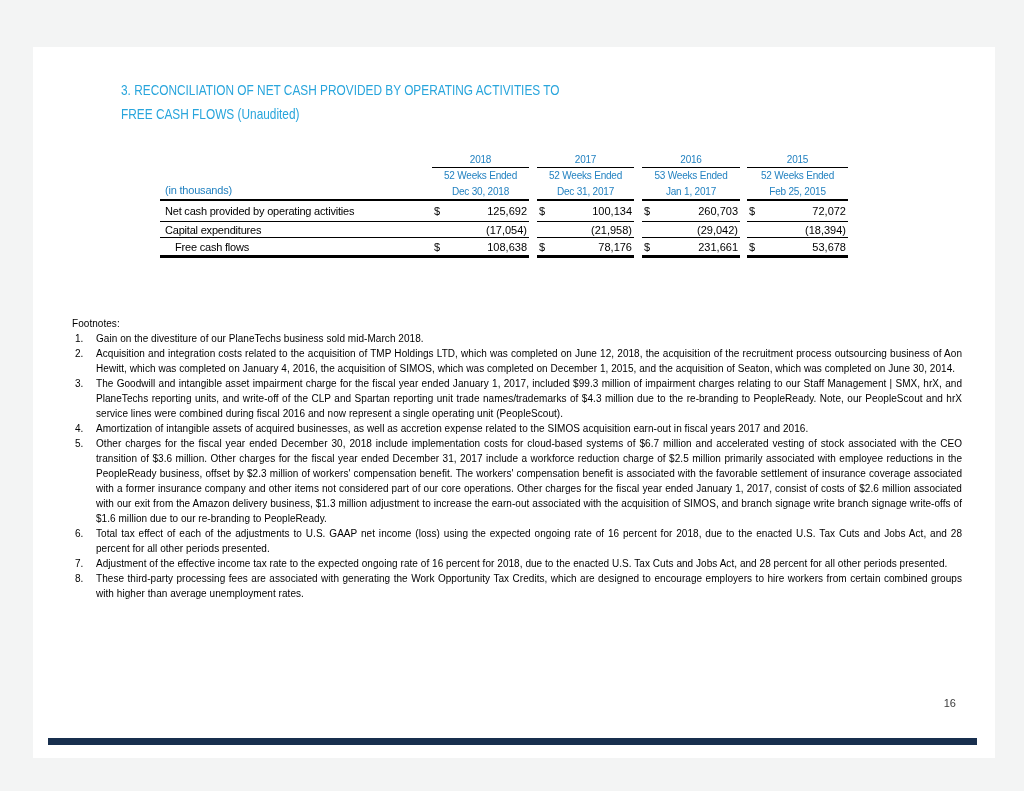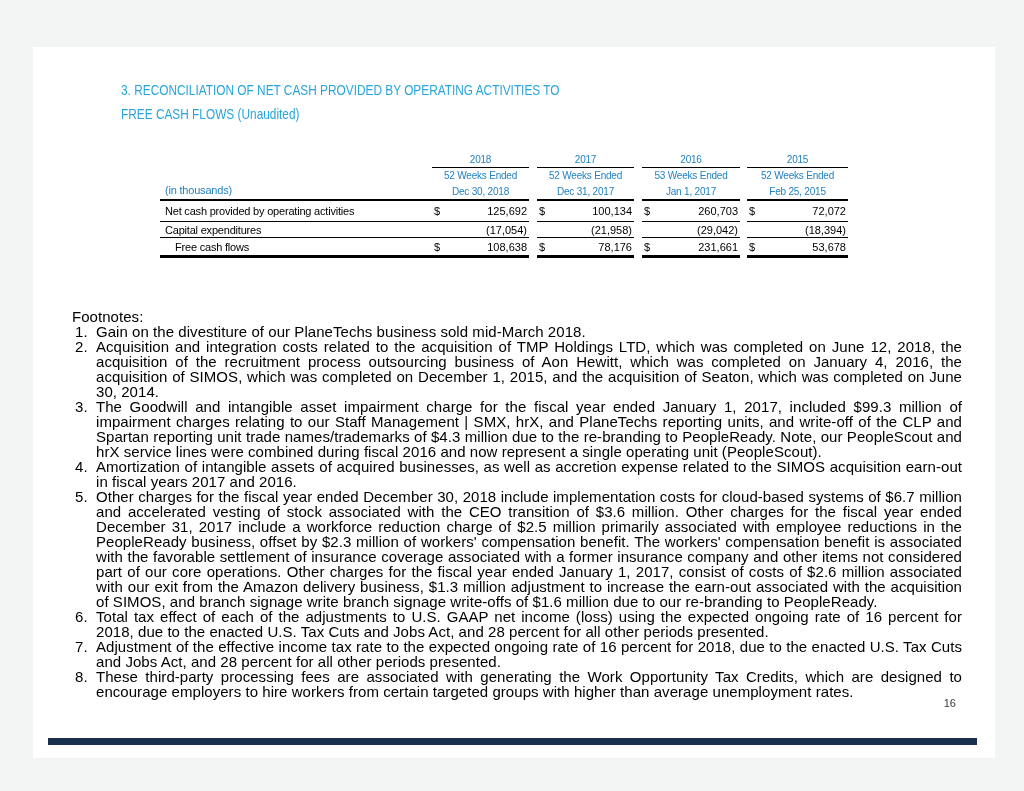--- a/index.html
+++ b/index.html
@@ -44,22 +44,22 @@
   .lab { padding-left:5px; letter-spacing:-0.2px; }
   .lab-ind { padding-left:15px; }
   .lab-blue { color: var(--table_blue, #2382C1); align-items:flex-end; padding-bottom:3px; }
   .amt { justify-content:space-between; padding:0 2px; }
   .amt .val { }
   .bb1 { border-bottom:1px solid #000; }
   .bb2 { border-bottom:2px solid #000; }
   .bb3 { border-bottom:3px solid #000; }
   
   .footnotes {
-    position:absolute; left:39px; top:262px; width:890px;
-    font-size:15px; line-height:15px; letter-spacing:0.05px;
+    position:absolute; left:39px; top:269px; width:890px;
+    font-size:10px; line-height:15px; letter-spacing:0.05px;
   }
   .fn-head { margin:0 0 0 0; }
   .fn-item { display:flex; }
   .fn-num { flex:0 0 24px; padding-left:3px; box-sizing:border-box; }
   .fn-text { flex:1; text-align:justify; }
   
   .page-num {
     position:absolute; right:39px; top:650px;
     font-size:11px; color:#3a3a3a;
   }
@@ -203,20 +203,20 @@
     <div class="fn-item">
       <span class="fn-num">6.</span>
       <div class="fn-text">Total tax effect of each of the adjustments to U.S. GAAP net income (loss) using the expected ongoing rate of 16 percent for 2018, due to the enacted U.S. Tax Cuts and Jobs Act, and 28 percent for all other periods presented.</div>
     </div>
     <div class="fn-item">
       <span class="fn-num">7.</span>
       <div class="fn-text">Adjustment of the effective income tax rate to the expected ongoing rate of 16 percent for 2018, due to the enacted U.S. Tax Cuts and Jobs Act, and 28 percent for all other periods presented.</div>
     </div>
     <div class="fn-item">
       <span class="fn-num">8.</span>
-      <div class="fn-text">These third-party processing fees are associated with generating the Work Opportunity Tax Credits, which are designed to encourage employers to hire workers from certain targeted groups with higher than average unemployment rates.</div>
+      <div class="fn-text">These third-party processing fees are associated with generating the Work Opportunity Tax Credits, which are designed to encourage employers to hire workers from certain combined groups with higher than average unemployment rates.</div>
     </div>
   </div>
 
   <div class="page-num">16</div>
   <div class="bottom-bar"></div>
 
 </div>
 
 </body></html>

